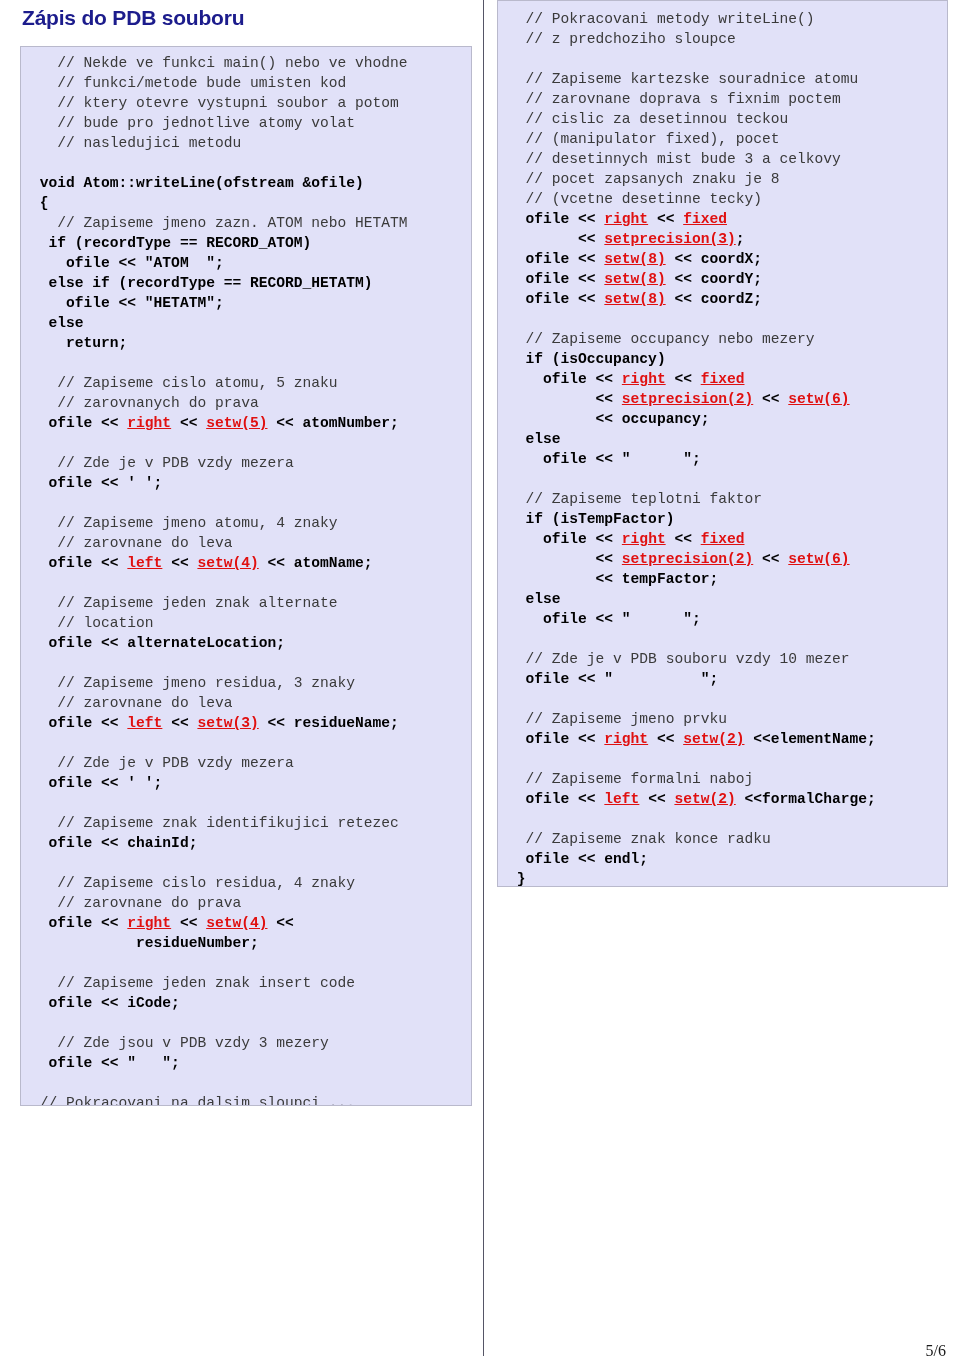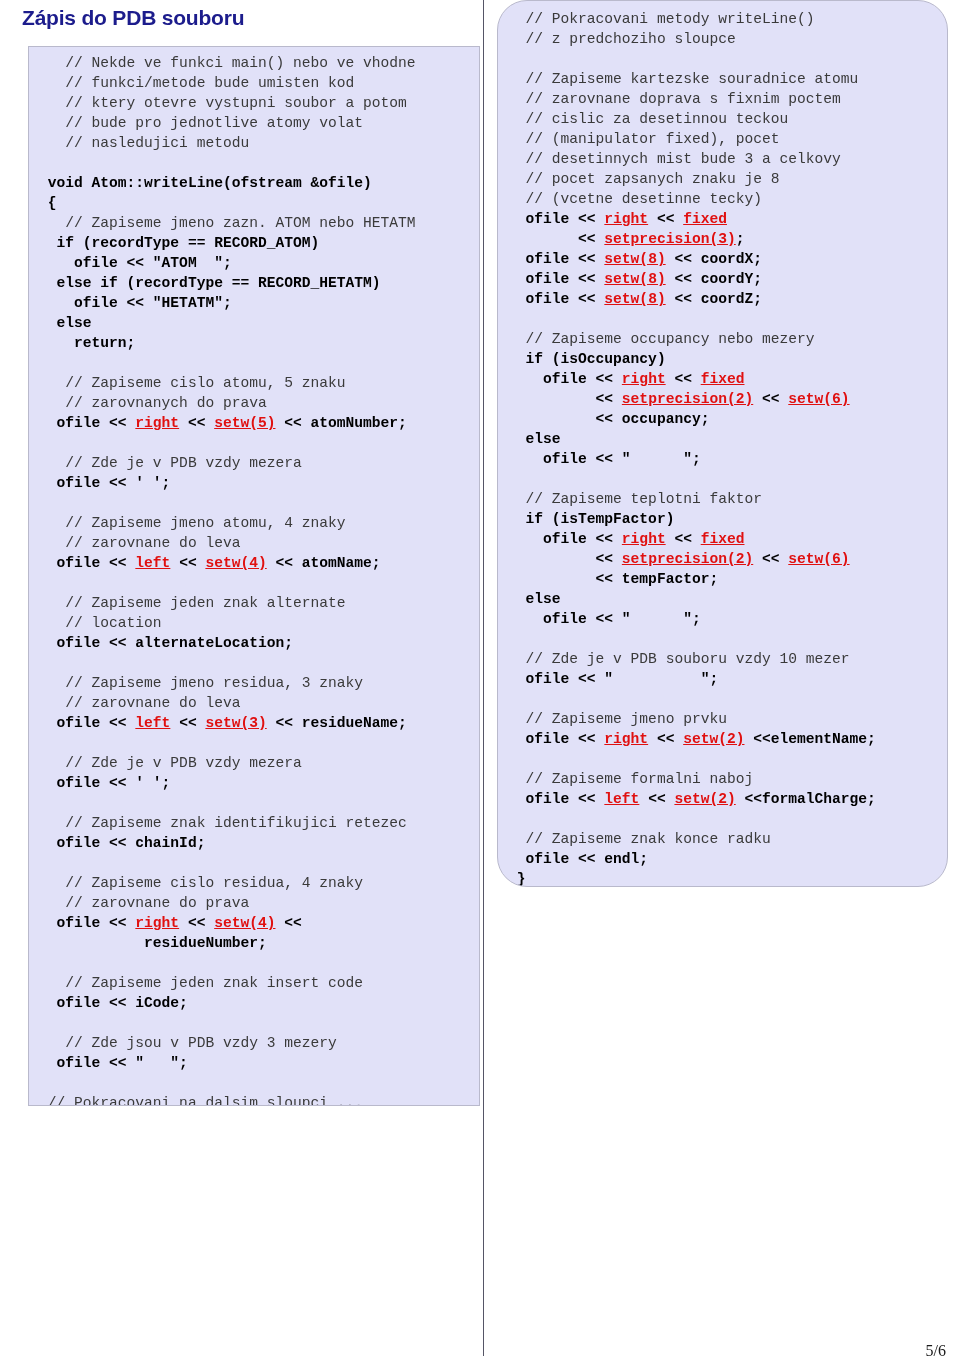--- a/index.html
+++ b/index.html
@@ -46,33 +46,32 @@
     border: 1px solid #b9b9cc;
     box-sizing: border-box;
     font-family: "Liberation Mono", "DejaVu Sans Mono", monospace;
     font-size: 14.6px;
     line-height: 20px;
     color: #000000;
     overflow: hidden;
     white-space: pre;
   }
   #code-box-left {
-    left: 28px;
+    left: 20px;
     top: 46px;
     width: 452px;
     height: 1060px;
     padding: 6px 4px 12px 10px;
   }
   #code-box-right {
     left: 497px;
     top: 0px;
     width: 451px;
     height: 887px;
     padding: 8px 4px 6px 10px;
-    border-radius: 30px;
   }
 
   .code-line {
     white-space: pre;
     min-height: 20px;
   }
   .cmt   { color: #3a3a3a; font-weight: normal; }
   .code  { color: #000000; font-weight: bold; }
   .kw    { color: #e01010; font-weight: bold; text-decoration: underline; }
   .blank { height: 20px; }

